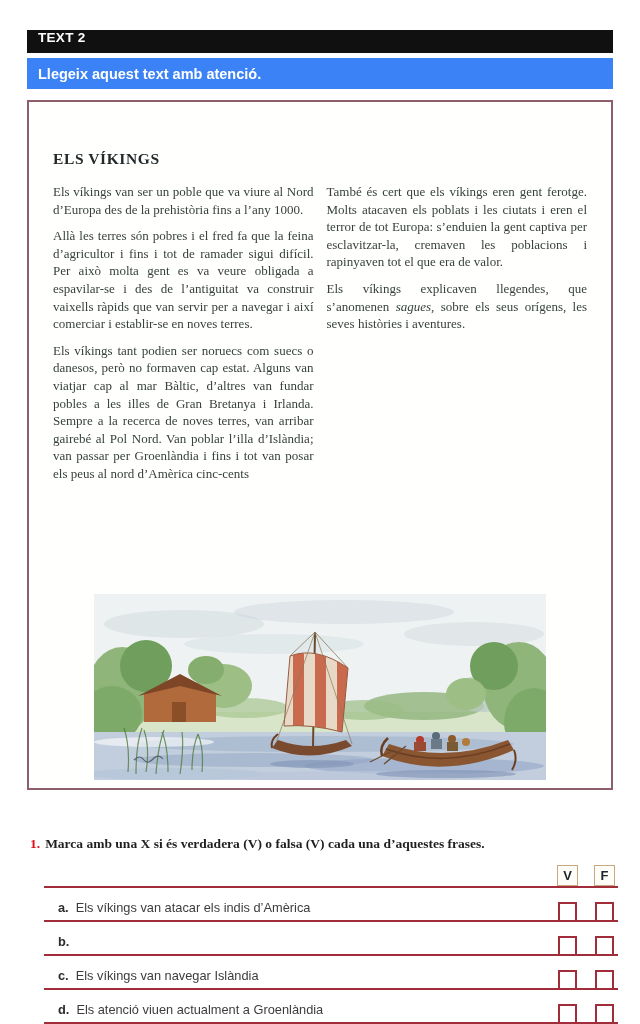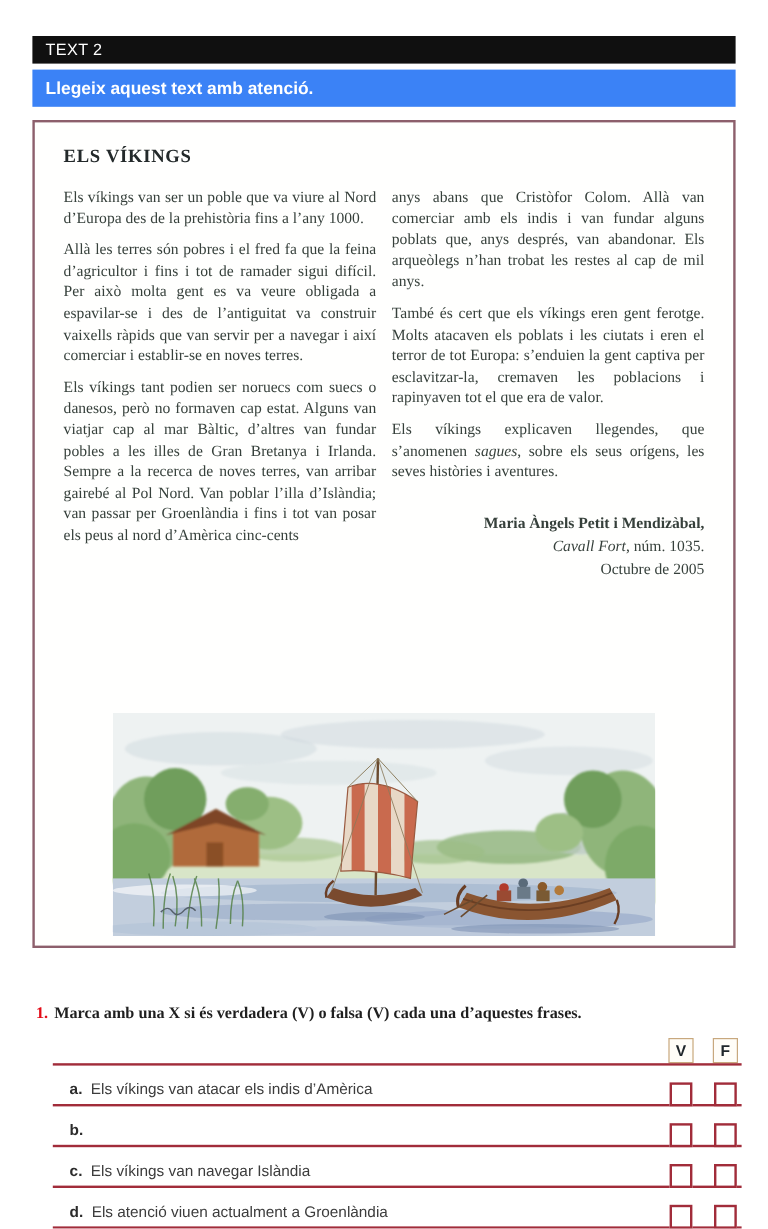--- a/index.html
+++ b/index.html
@@ -8,35 +8,35 @@
     position:relative;
     width:640px; height:1024px;
     background:#ffffff;
     font-family:"Liberation Sans", sans-serif;
     overflow:hidden;
   }
   
   .bar-black {
     position:absolute; left:27px; top:30px; width:586px; height:23px;
     background:#101010; color:#ffffff;
-    display:flex; align-items:center; padding-left:11px;
-    font-weight:normal; font-size:13.5px; letter-spacing:.3px;
+    display:flex; align-items:flex-start; padding-left:11px;
+    font-weight:bold; font-size:13.5px; letter-spacing:.3px;
   }
   .bar-red {
     position:absolute; left:27px; top:58px; width:586px; height:31px;
     background:#3b82f6; color:#ffffff;
     display:flex; align-items:center; padding-left:11px;
     font-weight:bold; font-size:14.5px;
   }
   
   .article-box {
     position:absolute; left:27px; top:100px; width:586px; height:690px;
     border:2px solid #8d5f6c; background:#fffffe; overflow:hidden;
   }
-  .article-inner { padding:20px 24px 0 24px; }
+  .article-inner { padding:20px 24px 0 24px;margin-top:28px; }
   .article-title {
     font-family:"Liberation Serif", serif;
     font-weight:bold; font-size:15.5px; letter-spacing:.6px;
     color:#23292a; margin-bottom:15px;
   }
   .cols { display:flex; gap:13px; }
   .col { flex:1; }
   .col p {
     font-family:"Liberation Serif", serif;
     font-size:13px; line-height:17.6px; color:#36403b;
@@ -105,28 +105,22 @@
   <div class="article-box">
     <div class="article-inner">
       <div class="article-title">ELS VÍKINGS</div>
       <div class="cols">
         <div class="col">
           <p>Els víkings van ser un poble que va viure al Nord d’Europa des de la prehistòria fins a l’any 1000.</p>
           <p>Allà les terres són pobres i el fred fa que la feina d’agricultor i fins i tot de ramader sigui difícil. Per això molta gent es va veure obligada a espavilar-se i des de l’antiguitat va construir vaixells ràpids que van servir per a navegar i així comerciar i establir-se en noves terres.</p>
           <p>Els víkings tant podien ser noruecs com suecs o danesos, però no formaven cap estat. Alguns van viatjar cap al mar Bàltic, d’altres van fundar pobles a les illes de Gran Bretanya i Irlanda. Sempre a la recerca de noves terres, van arribar gairebé al Pol Nord. Van poblar l’illa d’Islàndia; van passar per Groenlàndia i fins i tot van posar els peus al nord d’Amèrica cinc-cents</p>
         </div>
         <div class="col">
-          <p>anys abans que Cristòfor Colom. Allà van comerciar amb els indis i van fundar alguns poblats que, anys després, van abandonar. Els arqueòlegs n’han trobat les restes al cap de mil anys.</p>
           <p>També és cert que els víkings eren gent ferotge. Molts atacaven els poblats i les ciutats i eren el terror de tot Europa: s’enduien la gent captiva per esclavitzar-la, cremaven les poblacions i rapinyaven tot el que era de valor.</p>
           <p><span>Els víkings explicaven llegendes, que s’anomenen </span><span class="italic">sagues</span><span>, sobre els seus orígens, les seves històries i aventures.</span></p>
-          <div class="attribution">
-            <div class="author">Maria Àngels Petit i Mendizàbal,</div>
-            <div><span class="italic">Cavall Fort</span><span>, núm. 1035.</span></div>
-            <div>Octubre de 2005</div>
-          </div>
         </div>
       </div>
     </div>
 
     <svg class="illustration" viewBox="0 0 452 186">
       <defs>
         <filter id="soft">
             <feGaussianBlur stdDeviation="0.7"></feGaussianBlur>
           </filter>
         <clipPath id="sailClip">

